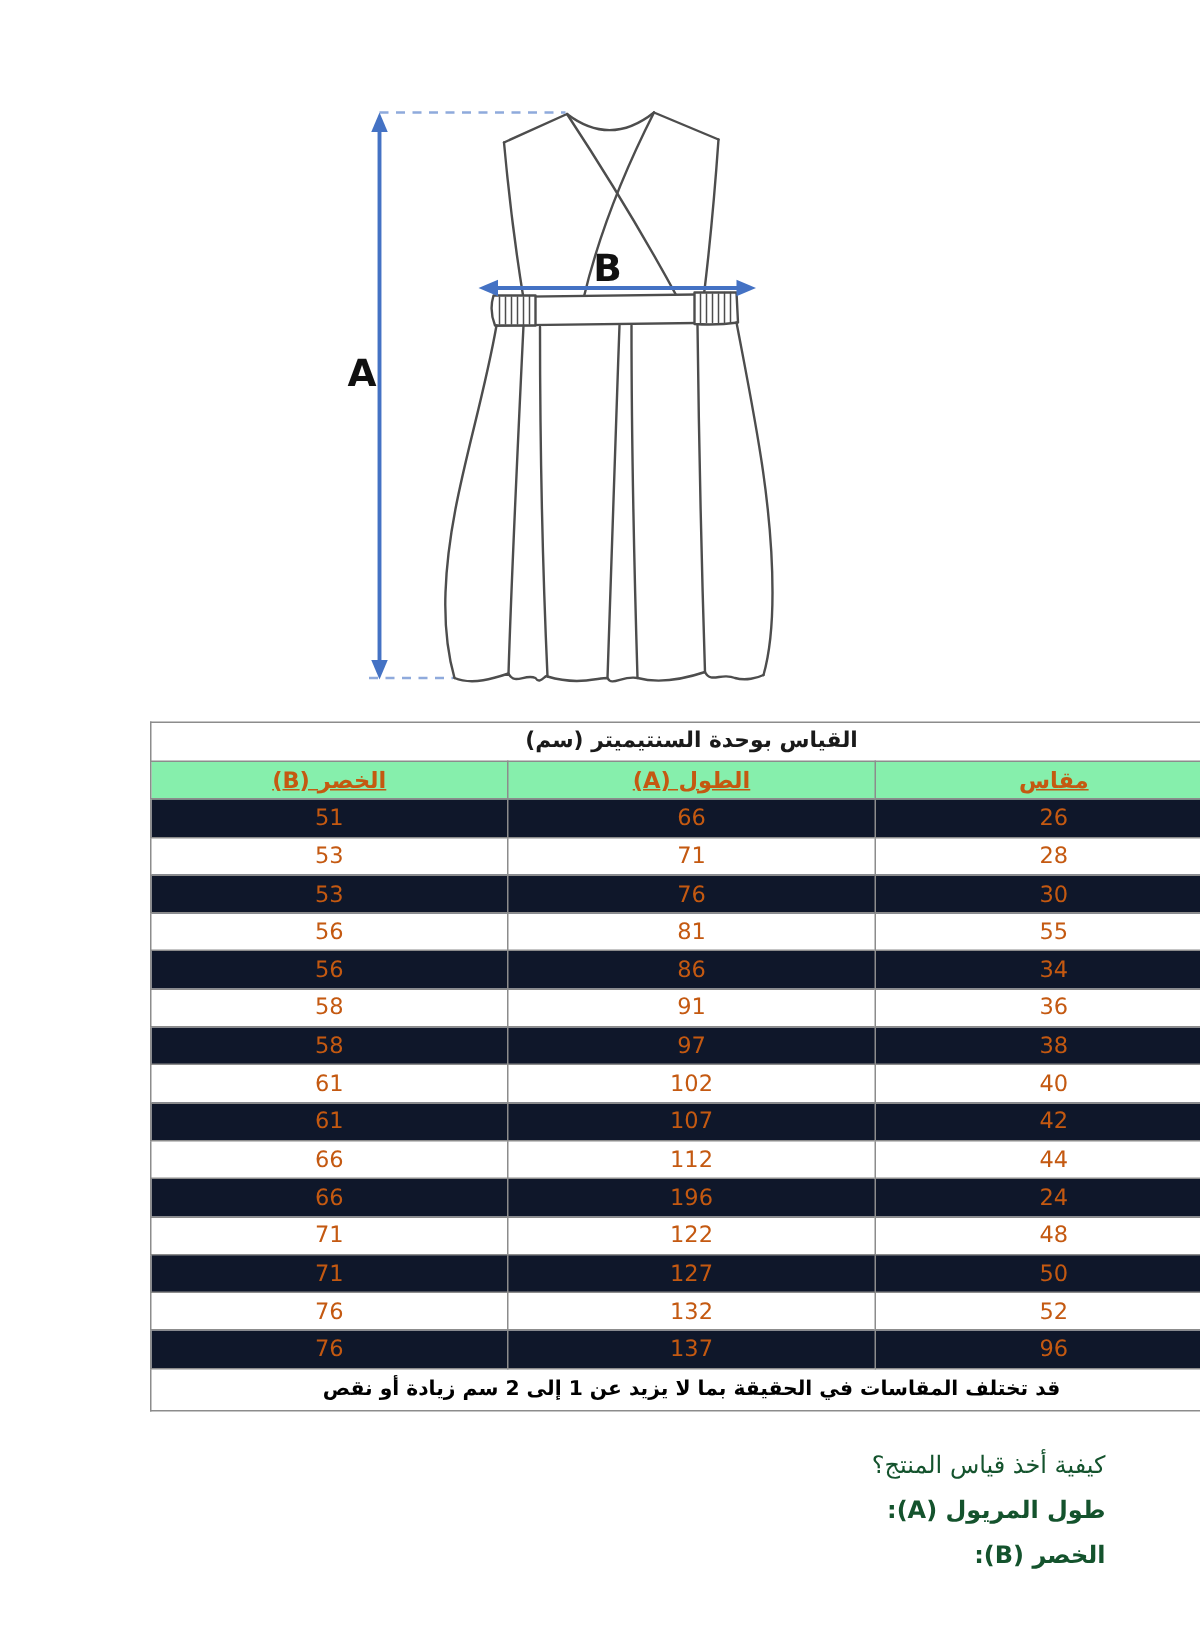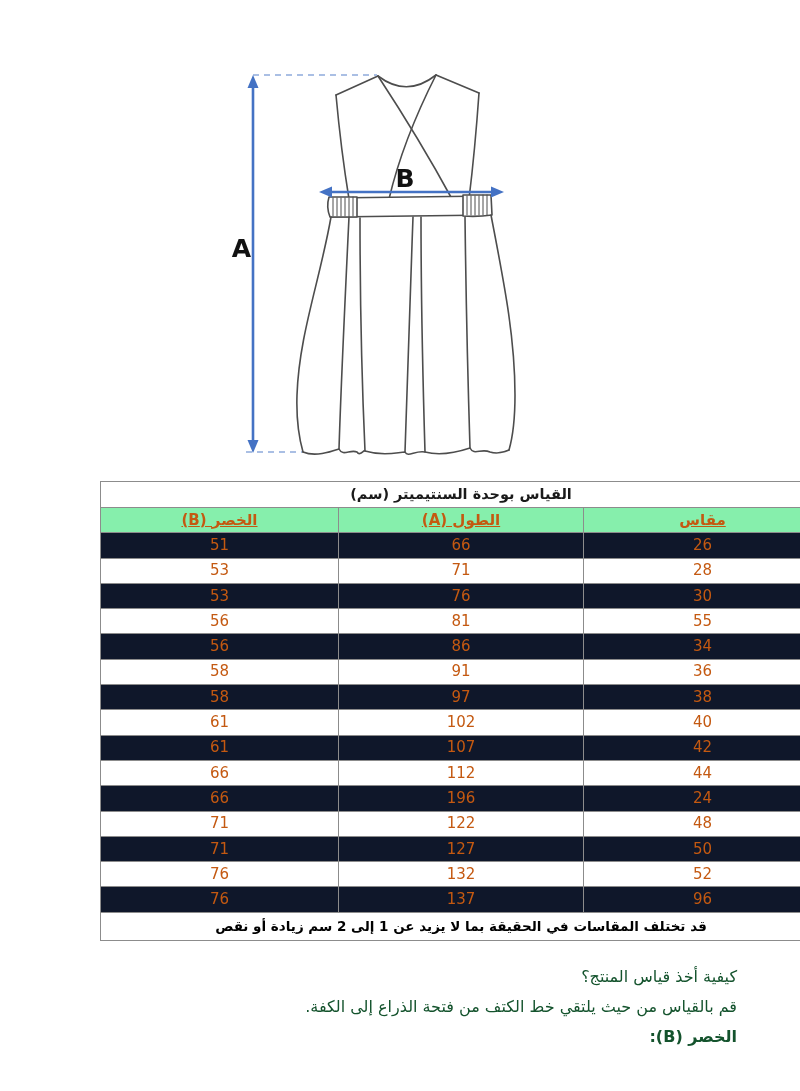--- a/index.html
+++ b/index.html
@@ -191,15 +191,15 @@
     </tbody>
   <tfoot>
     <tr>
       <td class="foot-cell" colspan="3">قد تختلف المقاسات في الحقيقة بما لا يزيد عن 1 إلى 2 سم زيادة أو نقص</td>
     </tr>
   </tfoot>
 </table>
 
 <div class="instructions">
   <div>كيفية أخذ قياس المنتج؟</div>
-  <div>قم بالقياس من حيث يلتقي خط الكتف من فتحة الذراع إلى الكفة.</div>
+  <div class="head">طول المريول (A):</div>
   <div class="head">الخصر (B):</div>
 </div>
 
 </body></html>

